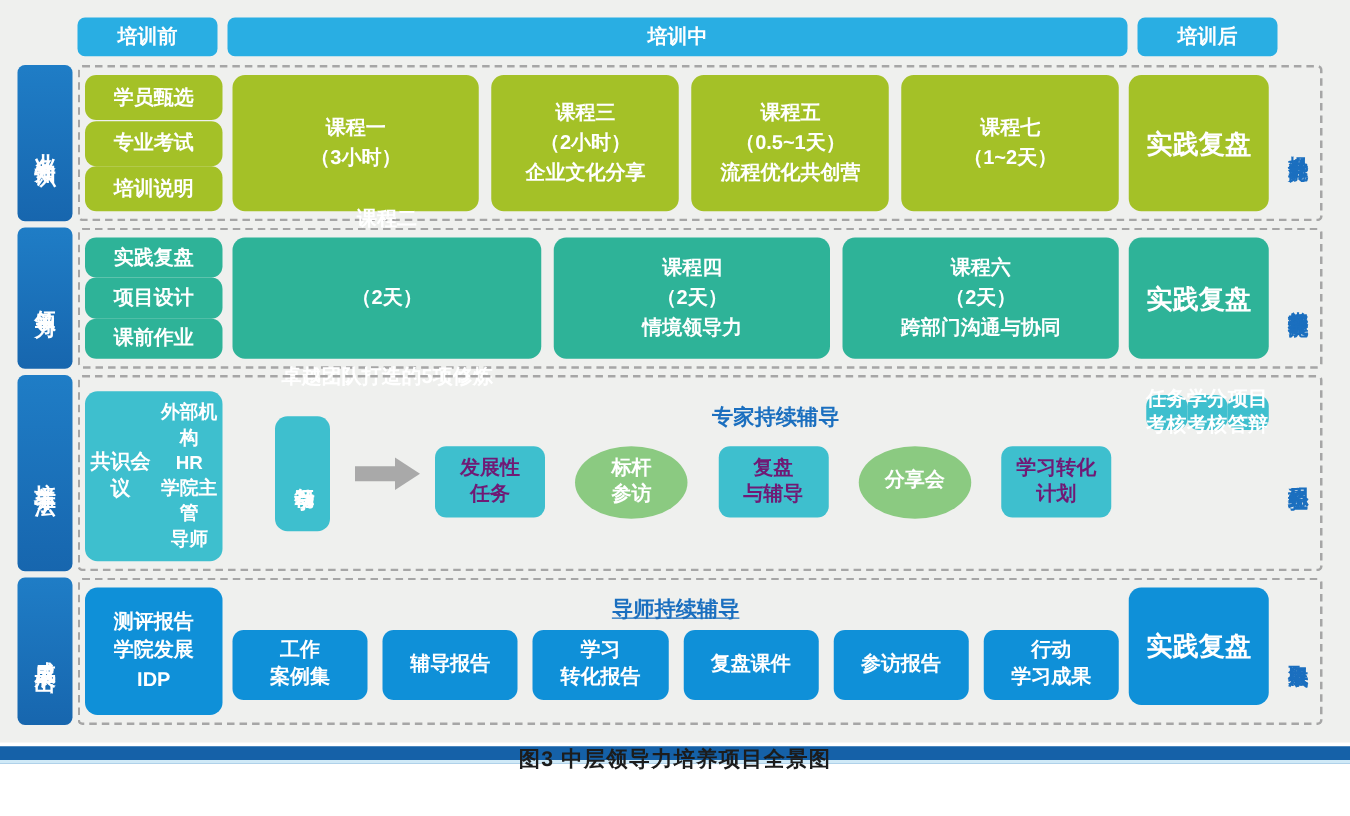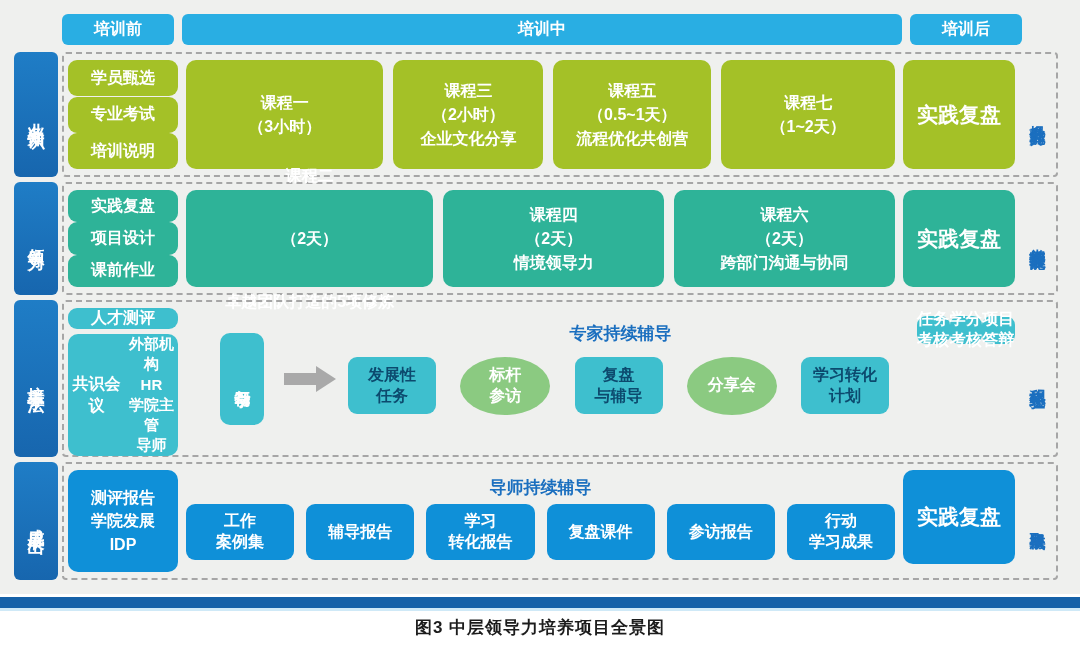--- a/index.html
+++ b/index.html
@@ -74,21 +74,21 @@
   .arrow { display:flex; align-items:center; align-self:center; margin:0 10px 0 20px; }
   .arrow .shaft { width:32px; height:12px; background:#a9a9a9; }
   .arrow .head { width:0; height:0; border-left:20px solid #a9a9a9; border-top:13px solid transparent; border-bottom:13px solid transparent; }
   .flow-col { flex:1; position:relative; display:flex; align-items:center; }
   .flow-title {
     position:absolute; top:14px; left:50%; transform:translateX(-50%);
     color:#1b6fbf; font-weight:bold; font-size:17px; white-space:nowrap;
   }
   .flow-row { flex:1; display:flex; align-items:center; justify-content:space-between; padding:14px 6px 0 2px; }
   .flow-rect {
-    border-radius:9px; color:#0c4a6e; font-weight:bold; font-size:16px; text-align:center;
+    border-radius:9px; color:#701a75; font-weight:bold; font-size:16px; text-align:center;
     line-height:1.3; padding:8px 10px; min-width:88px; white-space:pre-line;
     display:flex; align-items:center; justify-content:center; min-height:54px;
   }
   .flow-ellipse {
     background:#8bca81; border-radius:50%; color:#fff; font-weight:bold; font-size:16px;
     text-align:center; line-height:1.3; width:90px; height:58px; white-space:pre-line;
     display:flex; align-items:center; justify-content:center;
   }
   .assess-col { width:112px; display:flex; flex-direction:row; justify-content:space-between; padding:8px 0 12px 14px; }
   .assess-pill {
@@ -97,35 +97,35 @@
   }
   
   .r4-pre {
     width:110px; border-radius:10px; color:#fff; font-weight:bold; font-size:16px;
     display:flex; align-items:center; justify-content:center; text-align:center;
     line-height:1.45; white-space:pre-line; align-self:stretch;
   }
   .r4-main { flex:1; position:relative; display:flex; align-items:center; }
   .r4-title {
     position:absolute; top:6px; left:50%; transform:translateX(-50%);
-    color:#1b6fbf; font-weight:bold; font-size:17px; white-space:nowrap;
+    color:#1b6fbf; font-weight:bold; font-size:17px; white-space:nowrap;text-decoration:underline;
   }
   .outputs-row { flex:1; display:flex; gap:12px; margin-top:22px; }
   .outbox {
     flex:1; height:56px; border-radius:9px; color:#fff; font-weight:bold; font-size:16px;
     display:flex; align-items:center; justify-content:center; text-align:center;
     line-height:1.3; white-space:pre-line;
   }
   
   .bottom-bar {
     position:absolute; left:0; top:597px; width:1080px; height:14px;
     background:#1561a8; border-bottom:3px solid #cfe9f7;
   }
   .caption {
-    position:absolute; left:0; top:616px; width:1080px; text-align:center;
+    position:absolute; left:0; top:596px; width:1080px; text-align:center;
     color:#1c1c1c; font-weight:bold; font-size:17px; letter-spacing:1px;
   }
 </style>
 </head>
 <body>
 
 <div class="page">
   <div class="diagram">
 
     <div class="hdr-row">
@@ -203,21 +203,20 @@
           <div class="postbox t" style="height:100%;">实践复盘</div>
         </div>
         <div class="col-right">掌握管理技能</div>
       </div>
     </div>
 
     <div class="band" style="height:157px;">
       <div class="side">培养手法</div>
       <div class="dashed">
         <div class="col-pre">
-          <div class="pill c">人才测评</div>
           <div class="consensus c">
             <span class="main-line">共识会议</span>
             <span class="sub-lines">外部机构
 HR
 学院主管
 导师</span>
           </div>
         </div>
         <div class="col-main">
           <div class="action-box c">行动学习</div>

